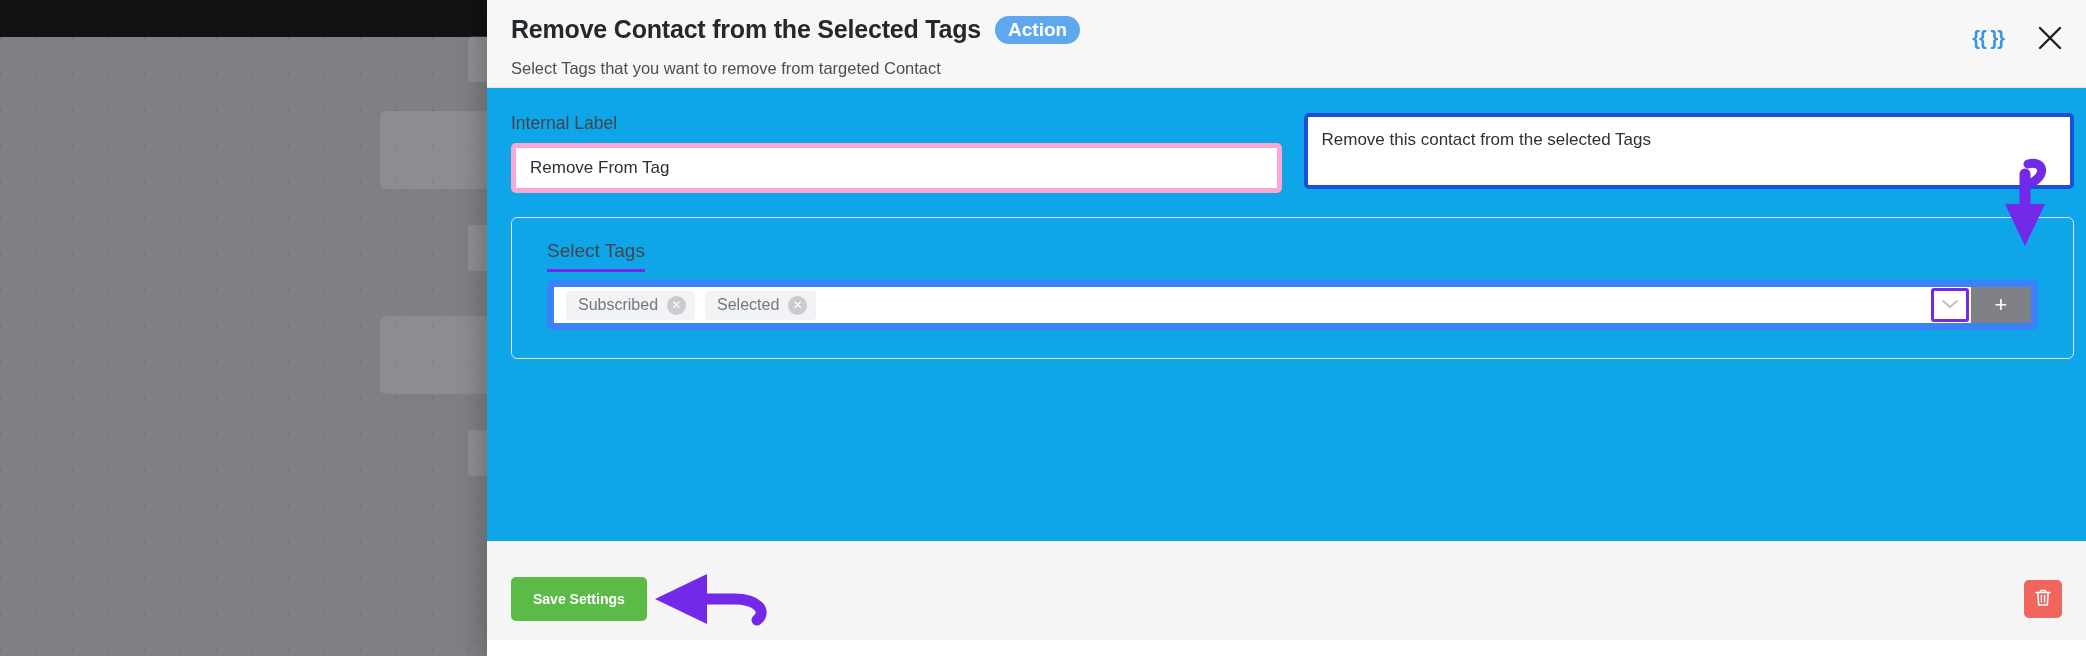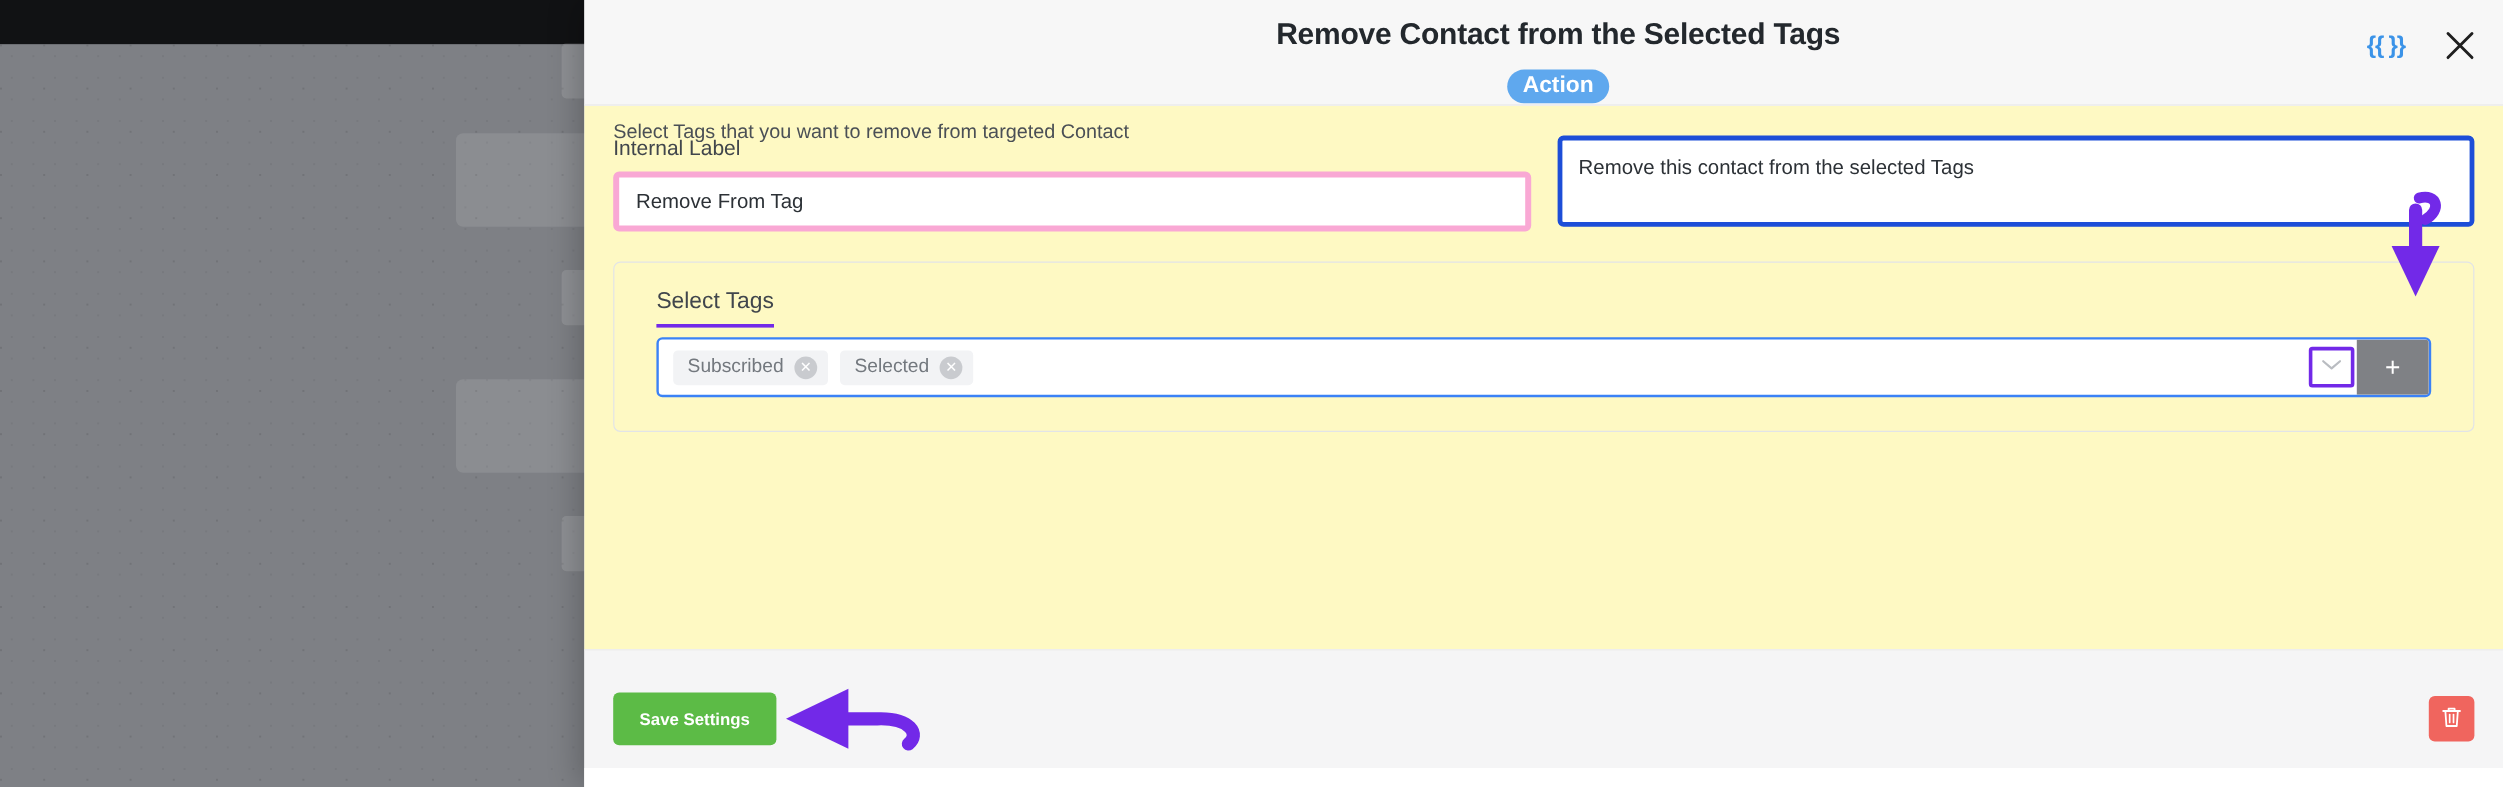--- a/index.html
+++ b/index.html
@@ -76,21 +76,20 @@
     background: #f7f7f7;
     padding: 15px 0 16px 24px;
     border-bottom: 1px solid #e8e8e8;
     height: 88px;
     flex: 0 0 88px;
   }
   .title-row {
     display: flex;
     align-items: center;
     gap: 14px;
-    flex-direction: column;
   }
   .modal-title {
     font-size: 25px;
     font-weight: bold;
     color: #23282d;
     letter-spacing: -0.2px;
     white-space: nowrap;
   }
   .action-badge {
     background: #5fa8ee;
@@ -126,22 +125,22 @@
   .close-icon {
     width: 28px; height: 28px;
     cursor: pointer;
     color: #1f1f1f;
     display: flex; align-items: center; justify-content: center;
   }
 
   
   .modal-body {
     flex: 1 1 auto;
-    padding: 25px 24px 0 24px;
-    background: #fef9c3;
+    padding: 25px 12px 0 24px;
+    background: #0ea5e9;
     overflow: hidden;
   }
 
   .field-row {
     display: flex;
     gap: 22px;
     align-items: flex-start;
   }
   .field { flex: 1 1 0; min-width: 0; }
   .field-label {
@@ -189,21 +188,21 @@
     display: inline-block;
     font-size: 19px;
     color: #41464c;
     padding-bottom: 7px;
     border-bottom: 3px solid #7229e8;
     margin-bottom: 8px;
   }
   .tag-input-row {
     display: flex;
     align-items: stretch;
-    border: 2px solid #3b82f6;
+    border: 7px solid #3b82f6;
     border-radius: 5px;
     overflow: hidden;
     height: 50px;
     background: #fff;
   }
   .tag-chips {
     flex: 1 1 auto;
     display: flex;
     align-items: center;
     gap: 10px;

